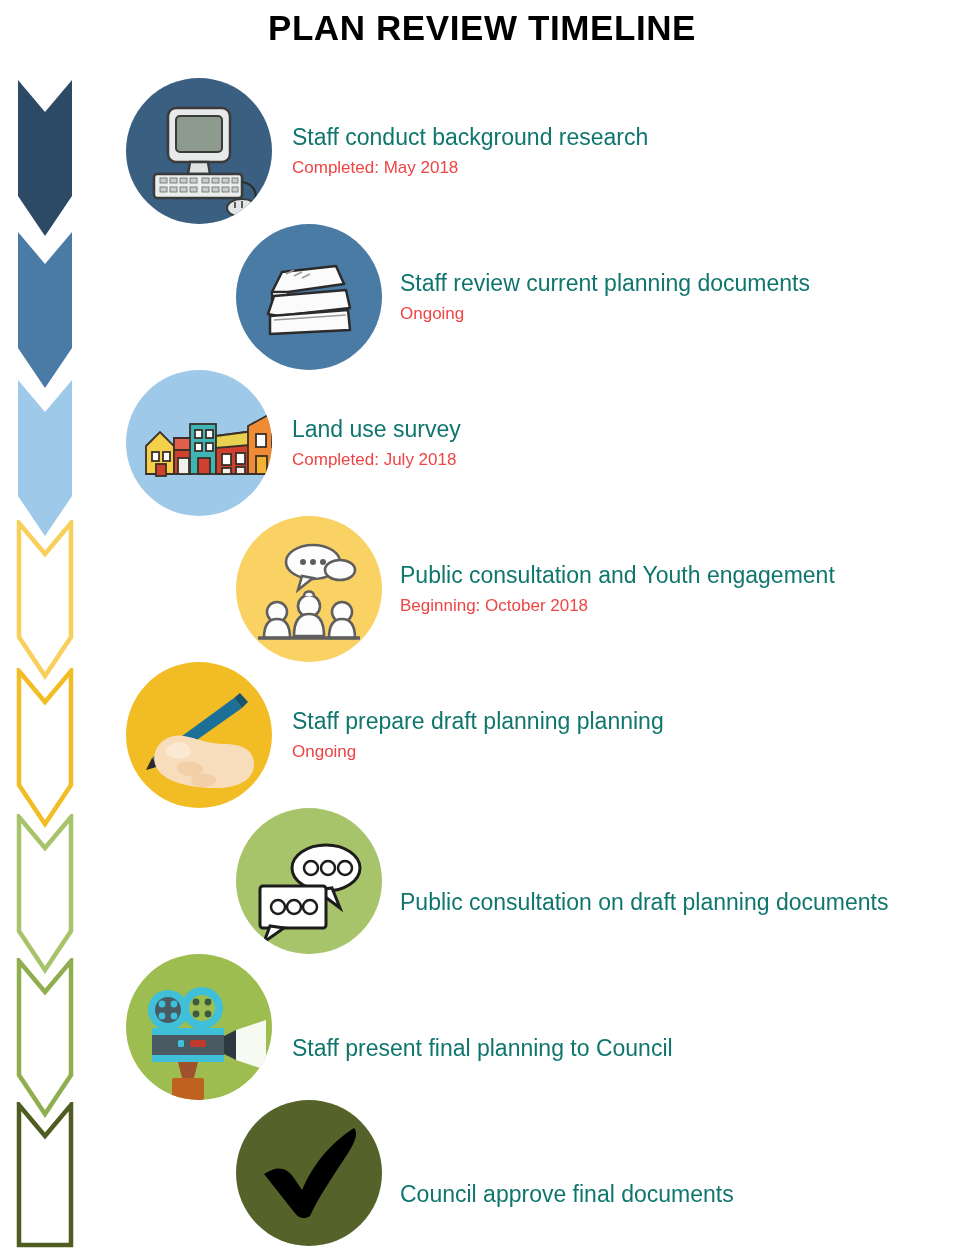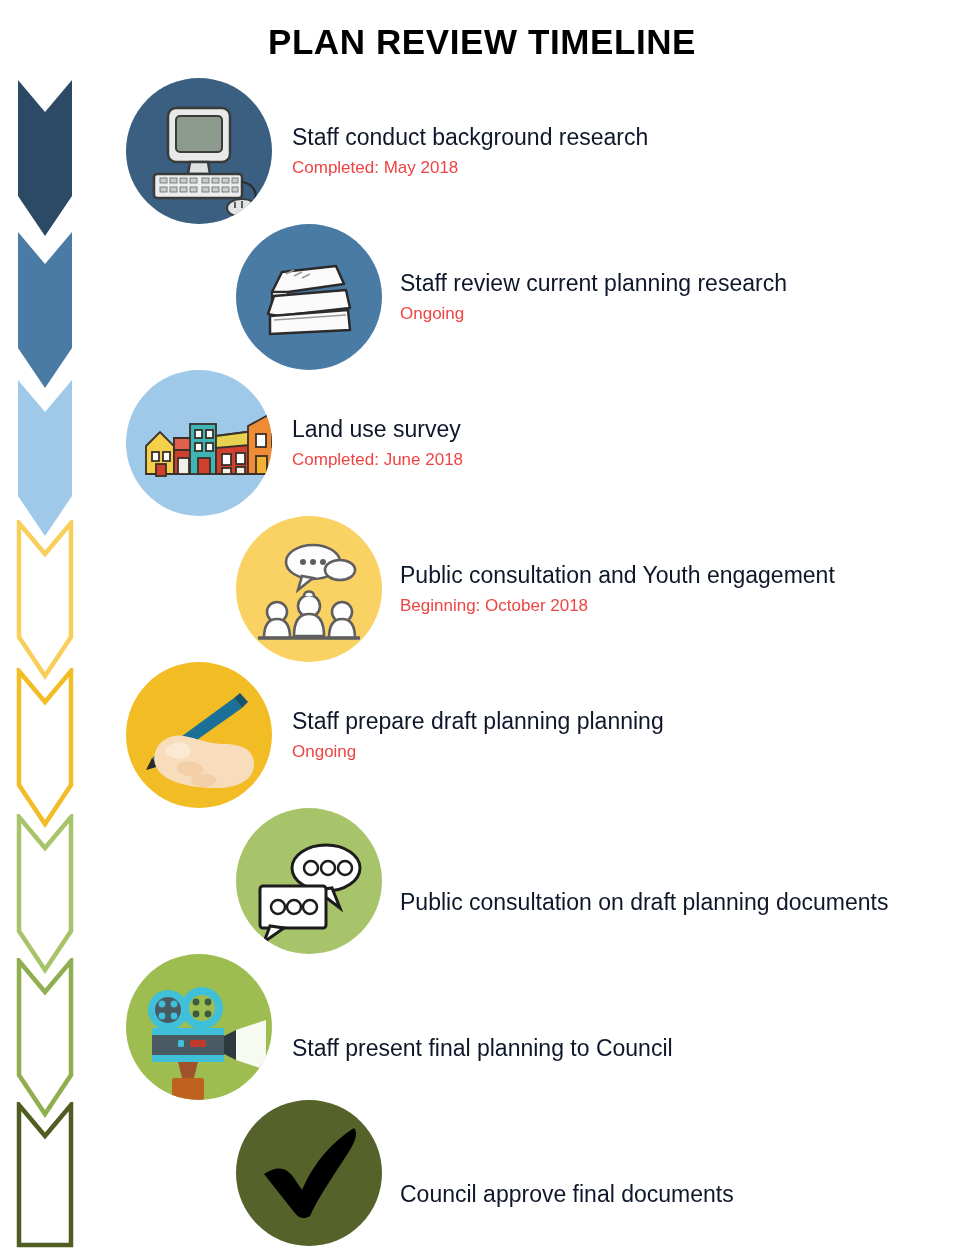--- a/index.html
+++ b/index.html
@@ -16,21 +16,21 @@
     overflow: hidden;
   }
 
   #page-title {
     text-align: center;
     font-size: 35px;
     font-weight: bold;
     letter-spacing: 0.6px;
     color: #000000;
     margin: 0;
-    padding-top: 18px;
+    padding-top: 4px;
     height: 48px;
     line-height: 48px;
   }
 
   
   .arrow-rail {
     position: absolute;
     left: 16px;
     top: 78px;
     width: 60px;
@@ -72,21 +72,21 @@
     display: flex;
     flex-direction: column;
     justify-content: center;
   }
   .row.indent-a .texts { left: 192px; }
   .row.indent-b .texts { left: 300px; }
 
   .row .r-title {
     font-size: 23px;
     line-height: 30px;
-    color: #0f172a;
+    color: #0f766e;
     white-space: nowrap;
   }
   .row .r-sub {
     font-size: 17px;
     line-height: 26px;
     color: #ef4444;
     margin-top: 3px;
     white-space: nowrap;
   }
   .row .r-sub:empty { display: none; }
@@ -197,21 +197,21 @@
           <path d="M8,36 L18,16 L72,10 L80,28 L24,36 Z" fill="#fbfbfb" stroke="#2b2b2b" stroke-width="2.5" stroke-linejoin="round"></path>
           <path d="M8,36 L24,36 L24,46 L8,44 Z" fill="#e6e6e6" stroke="#2b2b2b" stroke-width="2.2"></path>
           <path d="M4,58 L10,40 L82,34 L86,52 L14,60 Z" fill="#fbfbfb" stroke="#2b2b2b" stroke-width="2.5" stroke-linejoin="round"></path>
           <path d="M6,78 L6,60 L84,54 L86,74 Z" fill="#fbfbfb" stroke="#2b2b2b" stroke-width="2.5" stroke-linejoin="round"></path>
           <path d="M10,64 L82,59" stroke="#9a9a9a" stroke-width="1.6"></path>
           <path d="M22,18 L30,14 M30,20 L38,16 M38,22 L46,18" stroke="#9a9a9a" stroke-width="1.4"></path>
         </g>
       </svg>
     </div>
     <div class="texts">
-      <div class="r-title">Staff review current planning research</div>
+      <div class="r-title">Staff review current planning documents</div>
       <div class="r-sub">Ongoing</div>
     </div>
   </div>
 
   <div class="row indent-a">
     <div class="circle" style="background:#9ec9e8;">
       <svg class="icon-svg" viewBox="0 0 146 146">
         <g transform="translate(14,42)" stroke="#3a3029" stroke-width="1.8">
           <path d="M6,34 L20,20 L34,34 L34,62 L6,62 Z" fill="#f4cf4a"></path>
           <rect x="12" y="40" width="7" height="9" fill="#fff"></rect>
@@ -235,21 +235,21 @@
           <path d="M108,14 L130,2 L152,14 L152,62 L108,62 Z" fill="#ef8b35"></path>
           <rect x="116" y="22" width="10" height="13" fill="#fff"></rect>
           <rect x="132" y="22" width="10" height="13" fill="#fff"></rect>
           <rect x="116" y="44" width="11" height="18" fill="#f3b233"></rect>
           <rect x="132" y="44" width="11" height="18" fill="#f3b233"></rect>
         </g>
       </svg>
     </div>
     <div class="texts">
       <div class="r-title">Land use survey</div>
-      <div class="r-sub">Completed: June 2018</div>
+      <div class="r-sub">Completed: July 2018</div>
     </div>
   </div>
 
   <div class="row indent-b">
     <div class="circle" style="background:#f9d263;">
       <svg class="icon-svg" viewBox="0 0 146 146">
         <g transform="translate(22,24)" stroke="#5f5f5f" stroke-width="2.6" fill="#fdfdfd">
           <ellipse cx="55" cy="22" rx="27" ry="17"></ellipse>
           <path d="M44,36 L40,50 L55,38 Z"></path>
           <ellipse cx="82" cy="30" rx="15" ry="10"></ellipse>

